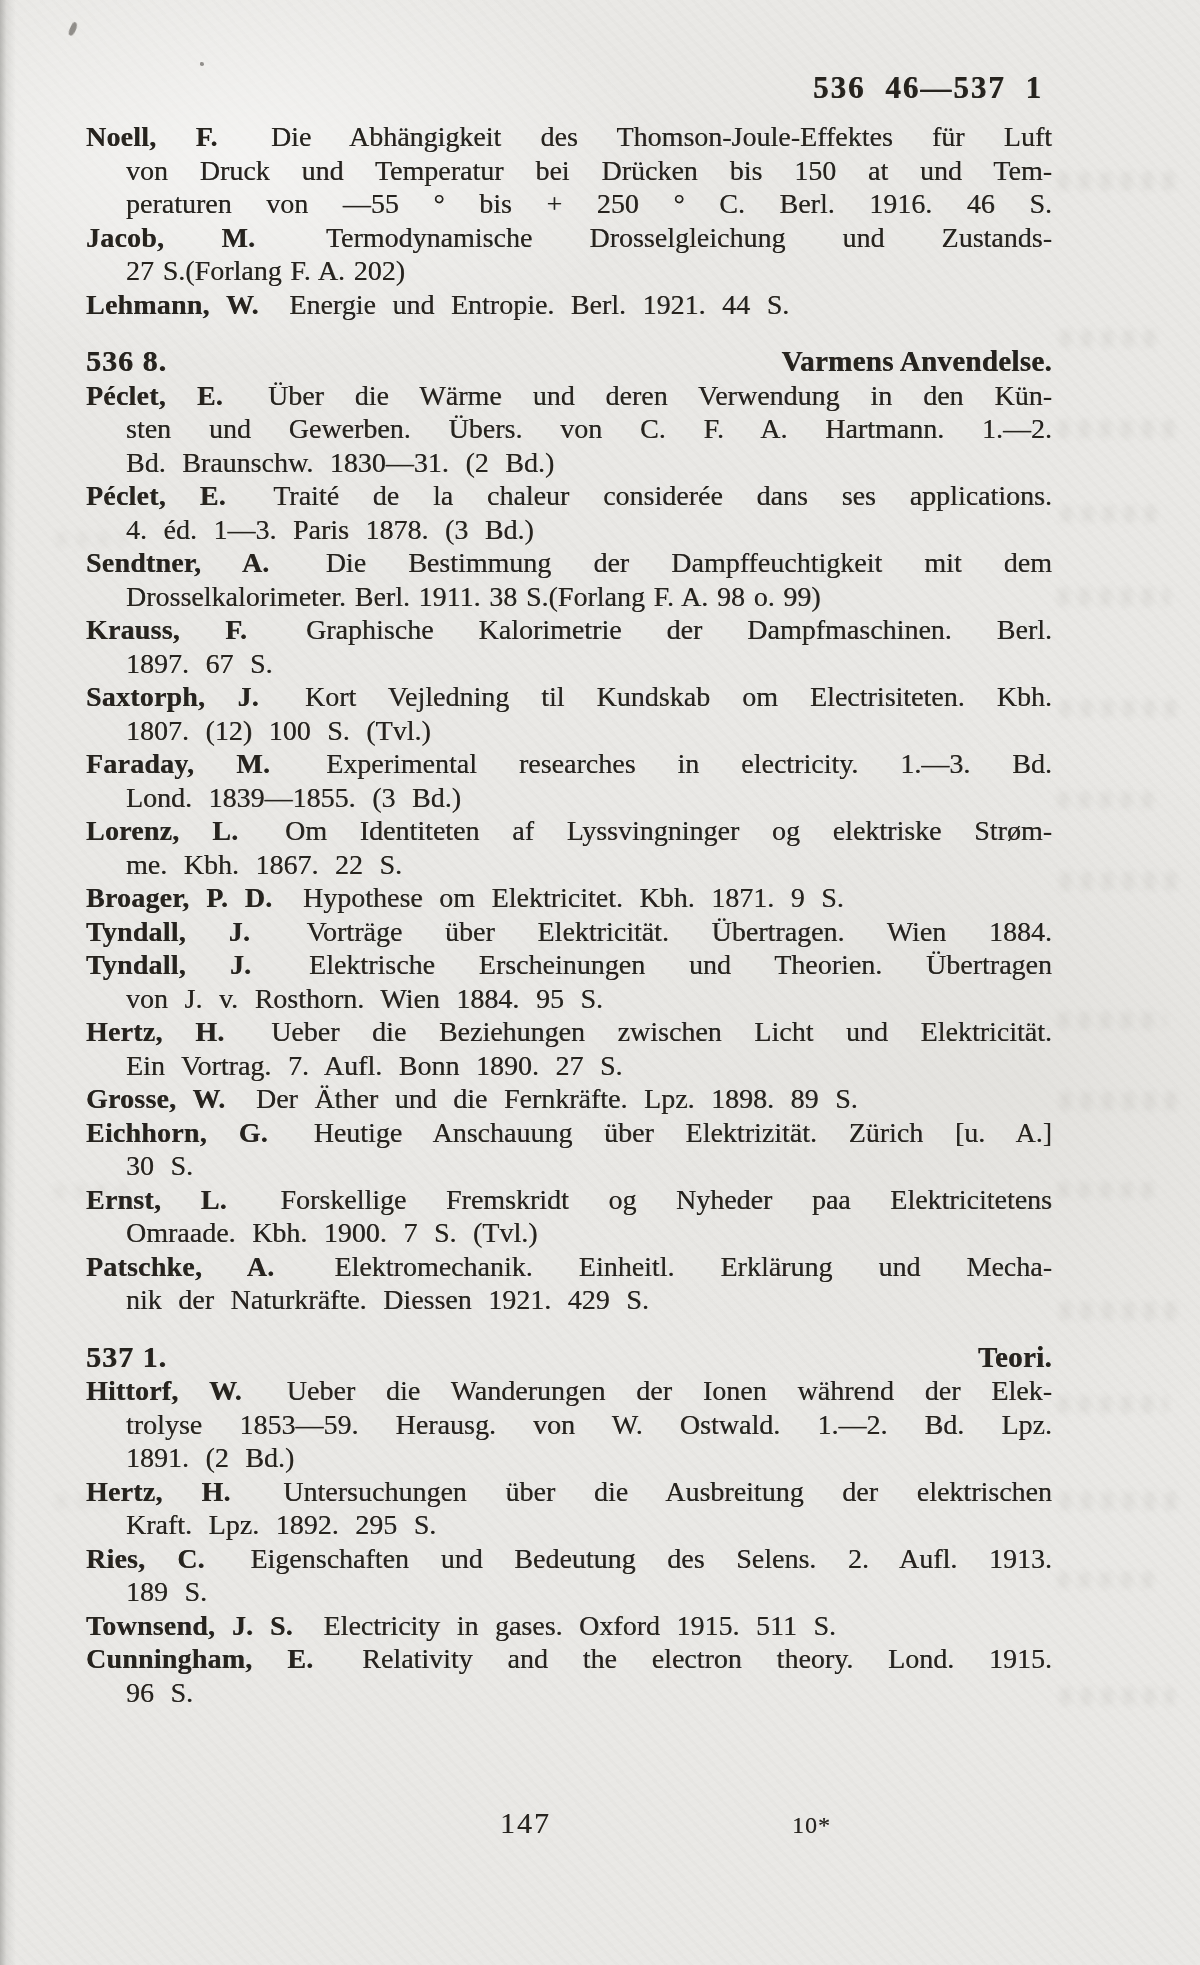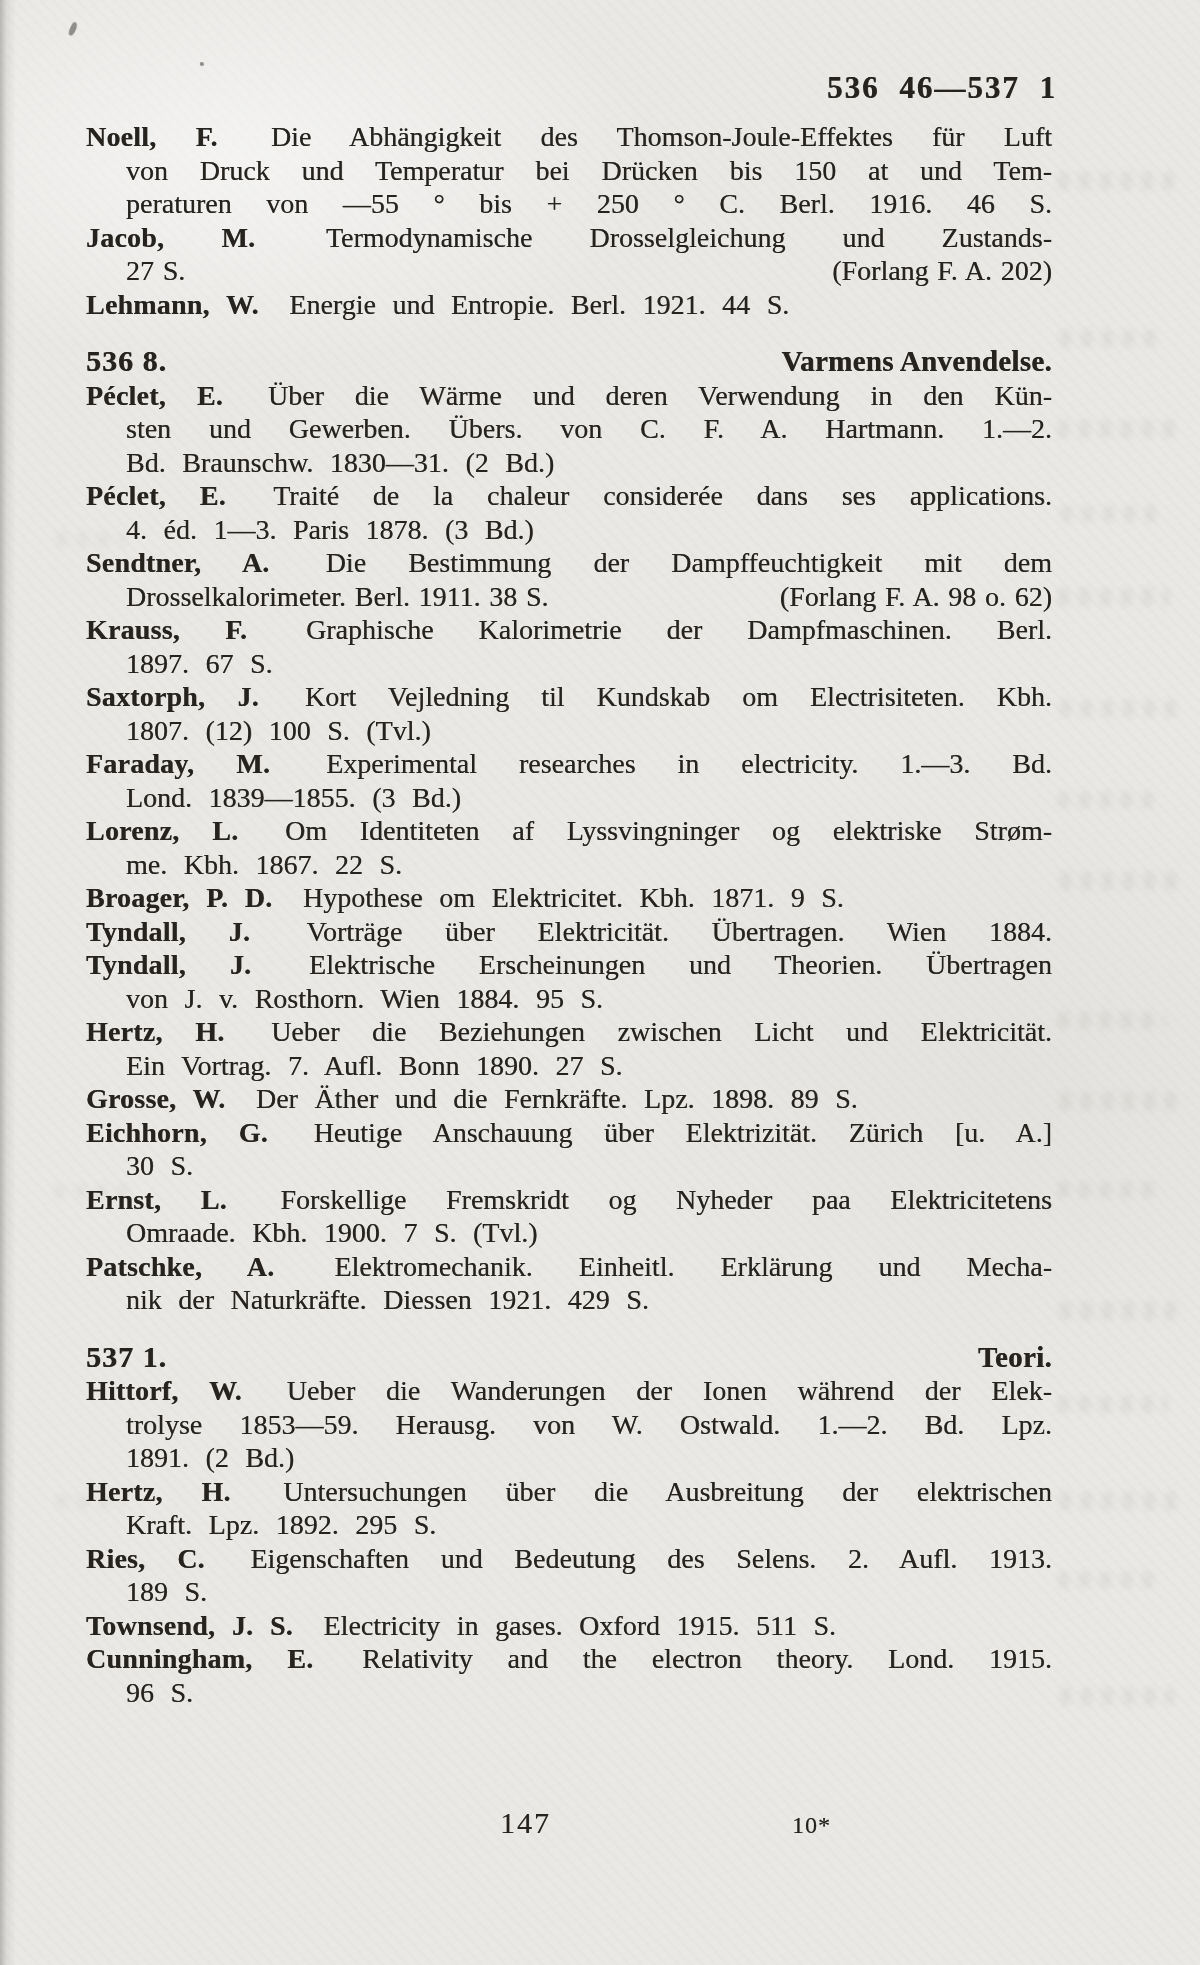--- a/index.html
+++ b/index.html
@@ -28,34 +28,34 @@
   .speck {
     position: absolute; background: rgba(70,66,60,.55);
     border-radius: 40% 60% 50% 50%; filter: blur(.4px);
   }
   .smudge {
     position: absolute; pointer-events: none;
     background: repeating-linear-gradient(90deg, rgba(120,116,108,.55) 0 11px, transparent 11px 21px);
     filter: blur(3px); opacity: .16; border-radius: 3px;
   }
   .page-header {
-    position: absolute; top: 70px; right: 143px;
+    position: absolute; top: 70px; right: 157px;
     font-size: 31px; font-weight: 700; letter-spacing: 2px; word-spacing: 10px;
     text-shadow: .4px .4px .5px rgba(30,28,24,.8);
   }
   .text-col {
     position: absolute; left: 86px; top: 120px; width: 966px;
     font-size: 28px; line-height: 33.5px;
     text-shadow: .3px .3px .45px rgba(38,35,30,.65);
   }
   .line { min-height: 33.5px; word-spacing: .06em; }
   .line.just { text-align: justify; text-align-last: justify; }
   .line.plain { text-align: left; word-spacing: .34em; }
   .line.cont { padding-left: 40px; }
-  .line.split { display: flex; justify-content: space-between; }
+  .line.split { display: flex; }
   .author { font-weight: 700; margin-right: .5em; letter-spacing: .2px; }
   .section-heading {
     display: flex; justify-content: space-between; align-items: baseline;
     min-height: 33.5px; font-weight: 700;
     text-shadow: .4px .4px .5px rgba(30,28,24,.8);
   }
   .section-number { font-size: 30px; letter-spacing: 1px; }
   .section-title { font-size: 29px; letter-spacing: .3px; margin-top: 24px; }
   .page-number {
     position: absolute; top: 1806px; left: 500px;
@@ -113,21 +113,21 @@
       <span class="section-title">Varmens Anvendelse.</span>
     </div>
     <div class="line first just"><span class="author">Péclet, E.</span> <span>Über die Wärme und deren Verwendung in den Kün-</span></div>
     <div class="line cont just"><span>sten und Gewerben. Übers. von C. F. A. Hartmann. 1.—2.</span></div>
     <div class="line cont plain"><span>Bd. Braunschw. 1830—31. (2 Bd.)</span></div>
     <div class="line first just"><span class="author">Péclet, E.</span> <span>Traité de la chaleur considerée dans ses applications.</span></div>
     <div class="line cont plain"><span>4. éd. 1—3. Paris 1878. (3 Bd.)</span></div>
     <div class="line first just"><span class="author">Sendtner, A.</span> <span>Die Bestimmung der Dampffeuchtigkeit mit dem</span></div>
     <div class="line cont split">
       <span>Drosselkalorimeter. Berl. 1911. 38 S.</span>
-      <span class="tail">(Forlang F. A. 98 o. 62)</span>
+      <span class="tail">(Forlang F. A. 98 o. 99)</span>
     </div>
     <div class="line first just"><span class="author">Krauss, F.</span> <span>Graphische Kalorimetrie der Dampfmaschinen. Berl.</span></div>
     <div class="line cont plain"><span>1897. 67 S.</span></div>
     <div class="line first just"><span class="author">Saxtorph, J.</span> <span>Kort Vejledning til Kundskab om Electrisiteten. Kbh.</span></div>
     <div class="line cont plain"><span>1807. (12) 100 S. (Tvl.)</span></div>
     <div class="line first just"><span class="author">Faraday, M.</span> <span>Experimental researches in electricity. 1.—3. Bd.</span></div>
     <div class="line cont plain"><span>Lond. 1839—1855. (3 Bd.)</span></div>
     <div class="line first just"><span class="author">Lorenz, L.</span> <span>Om Identiteten af Lyssvingninger og elektriske Strøm-</span></div>
     <div class="line cont plain"><span>me. Kbh. 1867. 22 S.</span></div>
     <div class="line first plain"><span class="author">Broager, P. D.</span> <span>Hypothese om Elektricitet. Kbh. 1871. 9 S.</span></div>

